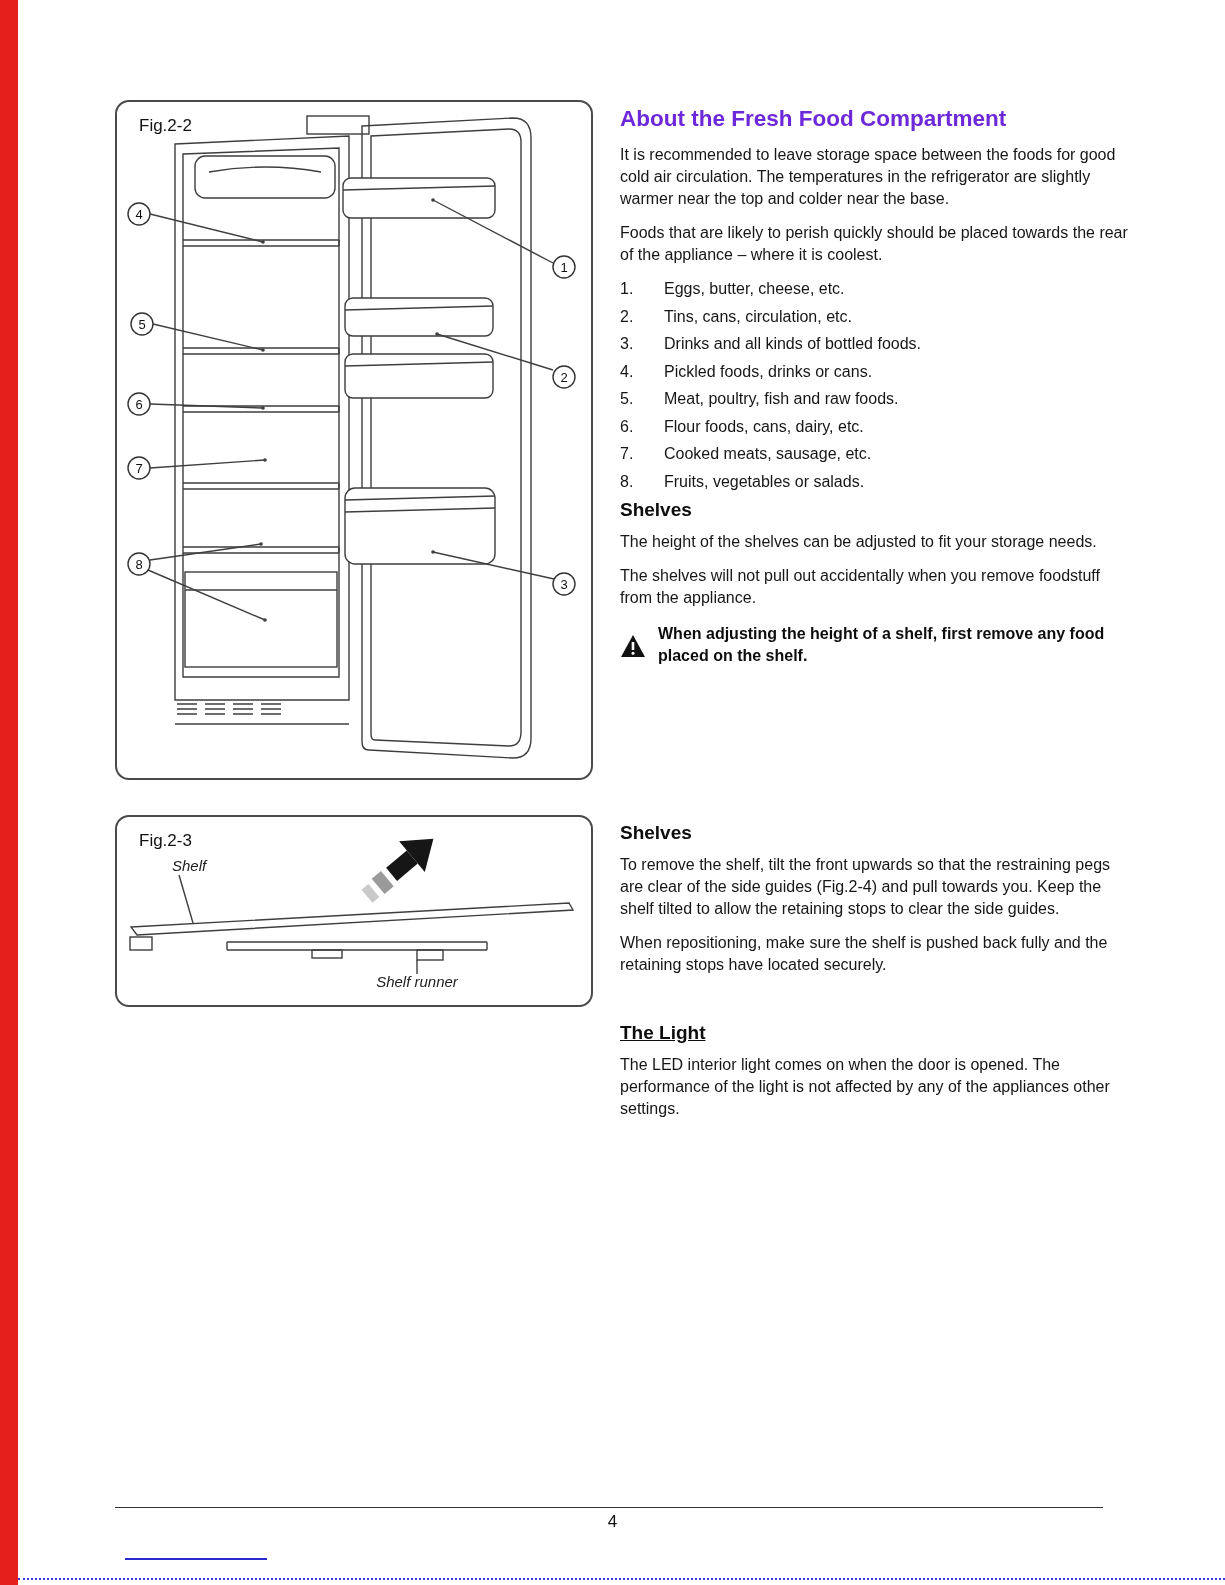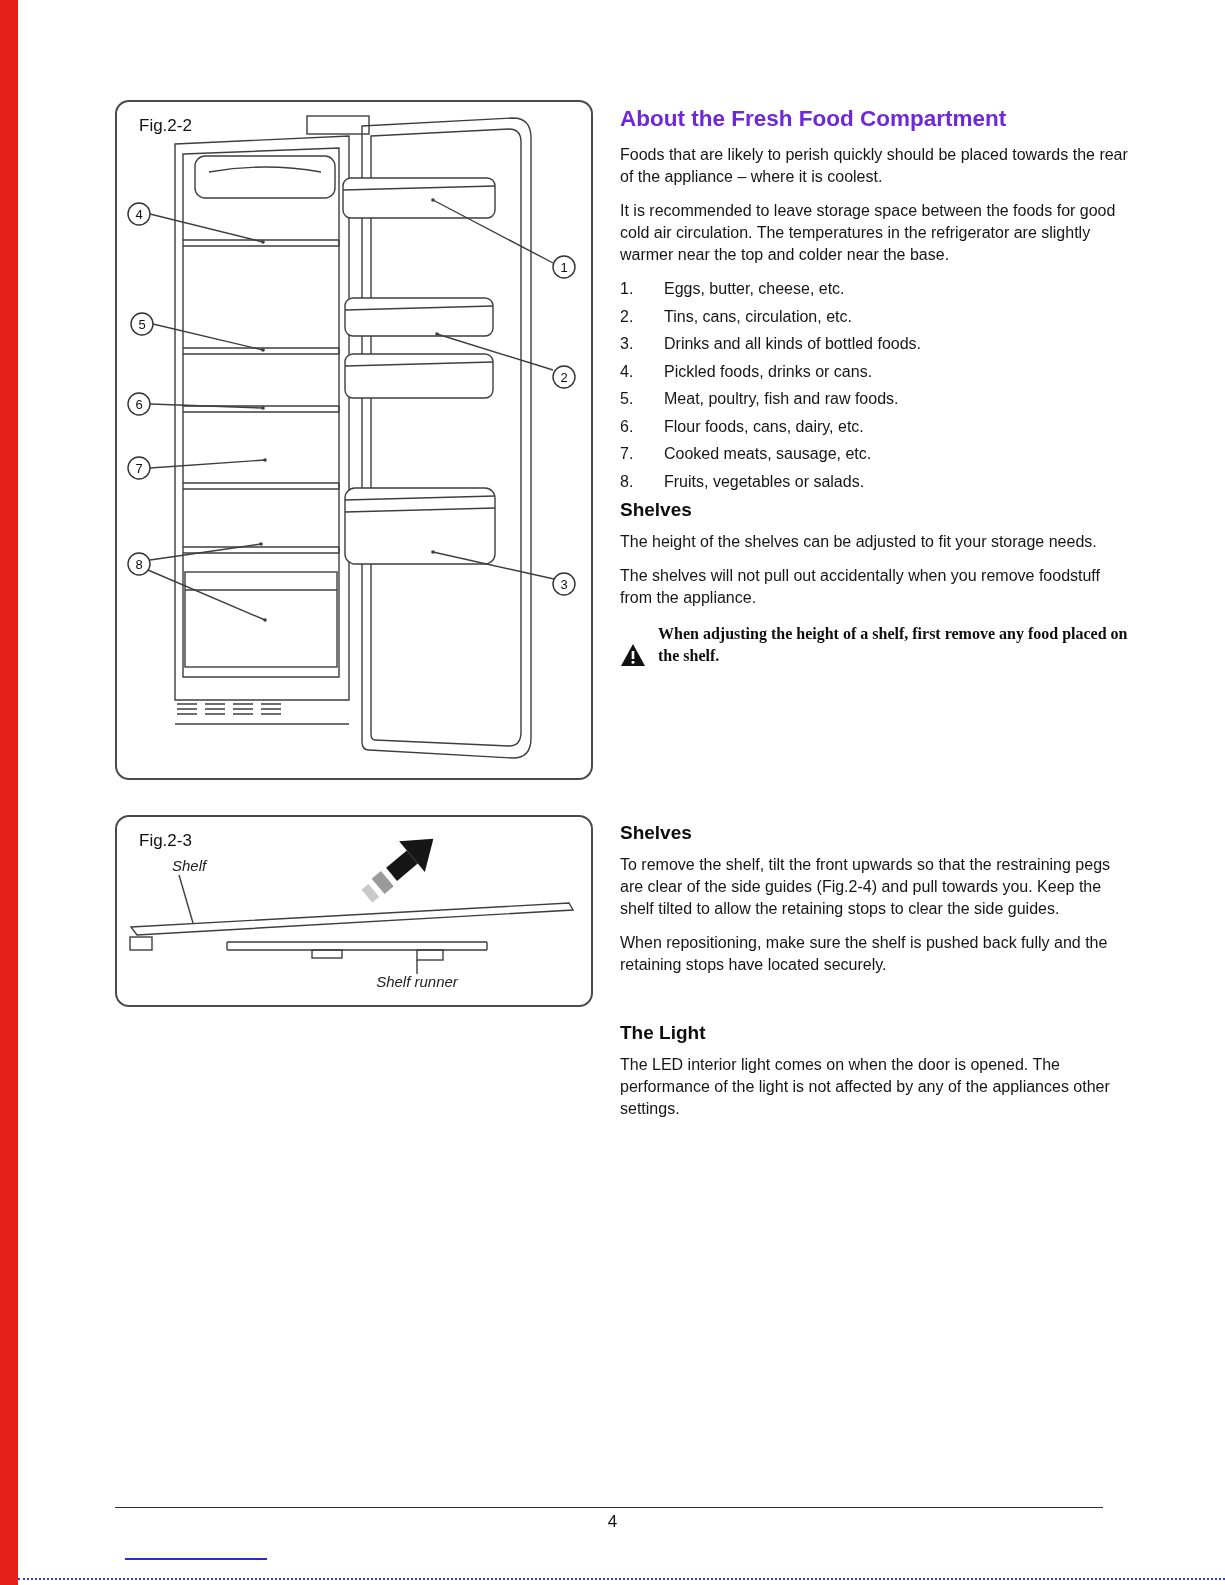--- a/index.html
+++ b/index.html
@@ -16,29 +16,29 @@
   .figbox-23 { left:115px; top:815px; width:474px; height:188px; }
   .figbox svg { position:absolute; left:0; top:0; }
   .fig-label { position:absolute; left:22px; top:14px; font-weight:normal; font-size:17px; color:#111; }
 
   .col { position:absolute; width:512px; }
   .col-a { left:620px; top:98px; }
   .col-b { left:620px; top:822px; }
 
   h1.title { margin:8px 0 12px 0; font-size:22.5px; font-weight:bold; color:#6d28d9; }
   h2.section { margin:6px 0 10px 0; font-size:19px; font-weight:bold; color:#0d0d0d; }
-  h2.section-gap { margin-top:46px; }
+  h2.section-gap { margin-top:46px;text-decoration:underline; }
   .col p { margin:0 0 12px 0; font-size:16px; line-height:22px; }
   .col p.last { margin-bottom:14px; }
 
   .olist { margin:0 0 0 0; }
   .li-row { display:flex; margin-bottom:5.5px; font-size:16px; line-height:22px; }
   .li-row .num { width:44px; flex:0 0 44px; }
 
-  .warning { display:flex; align-items:flex-end; gap:12px; margin-top:4px;font-family:Liberation Serif, serif; }
+  .warning { display:flex; align-items:center; gap:12px; margin-top:4px; }
   .warning .w-text { font-weight:bold; font-size:16px; line-height:22px; color:#0d0d0d; }
   .warning svg { flex:0 0 auto; margin-top:2px; }
 
   .footer-line { position:absolute; left:115px; top:1507px; width:988px; border-top:1.5px solid #333; }
   .page-num { position:absolute; left:0; top:1512px; width:1225px; text-align:center; font-size:17px; color:#111; }
 
   .blue-underline { position:absolute; left:125px; top:1558px; width:142px; border-top:2px solid #2a2ace; }
   .blue-dotted { position:absolute; left:18px; top:1578px; width:1207px; border-top:2px dotted #3a3ae0; }
 
   .fig-draw { stroke:#3e3e3e; fill:none; stroke-width:1.4; }
@@ -182,22 +182,22 @@
         <polygon points="298,28 298,68 326,48" fill="#161616" stroke="none"></polygon>
       </g>
       <text class="fig-text-italic" x="55" y="54">Shelf</text>
       <text class="fig-text-italic" x="300" y="170" text-anchor="middle">Shelf runner</text>
     </svg>
     <div class="fig-label">Fig.2-3</div>
   </div>
 
   <div class="col col-a">
     <h1 class="title">About the Fresh Food Compartment</h1>
+    <p>It is recommended to leave storage space between the foods for good cold air circulation. The temperatures in the refrigerator are slightly warmer near the top and colder near the base.</p>
     <p>Foods that are likely to perish quickly should be placed towards the rear of the appliance – where it is coolest.</p>
-    <p>It is recommended to leave storage space between the foods for good cold air circulation. The temperatures in the refrigerator are slightly warmer near the top and colder near the base.</p>
 
     <div class="olist">
       <div class="li-row">
         <span class="num">1.</span>
         <span>Eggs, butter, cheese, etc.</span>
       </div>
       <div class="li-row">
         <span class="num">2.</span>
         <span>Tins, cans, circulation, etc.</span>
       </div>

